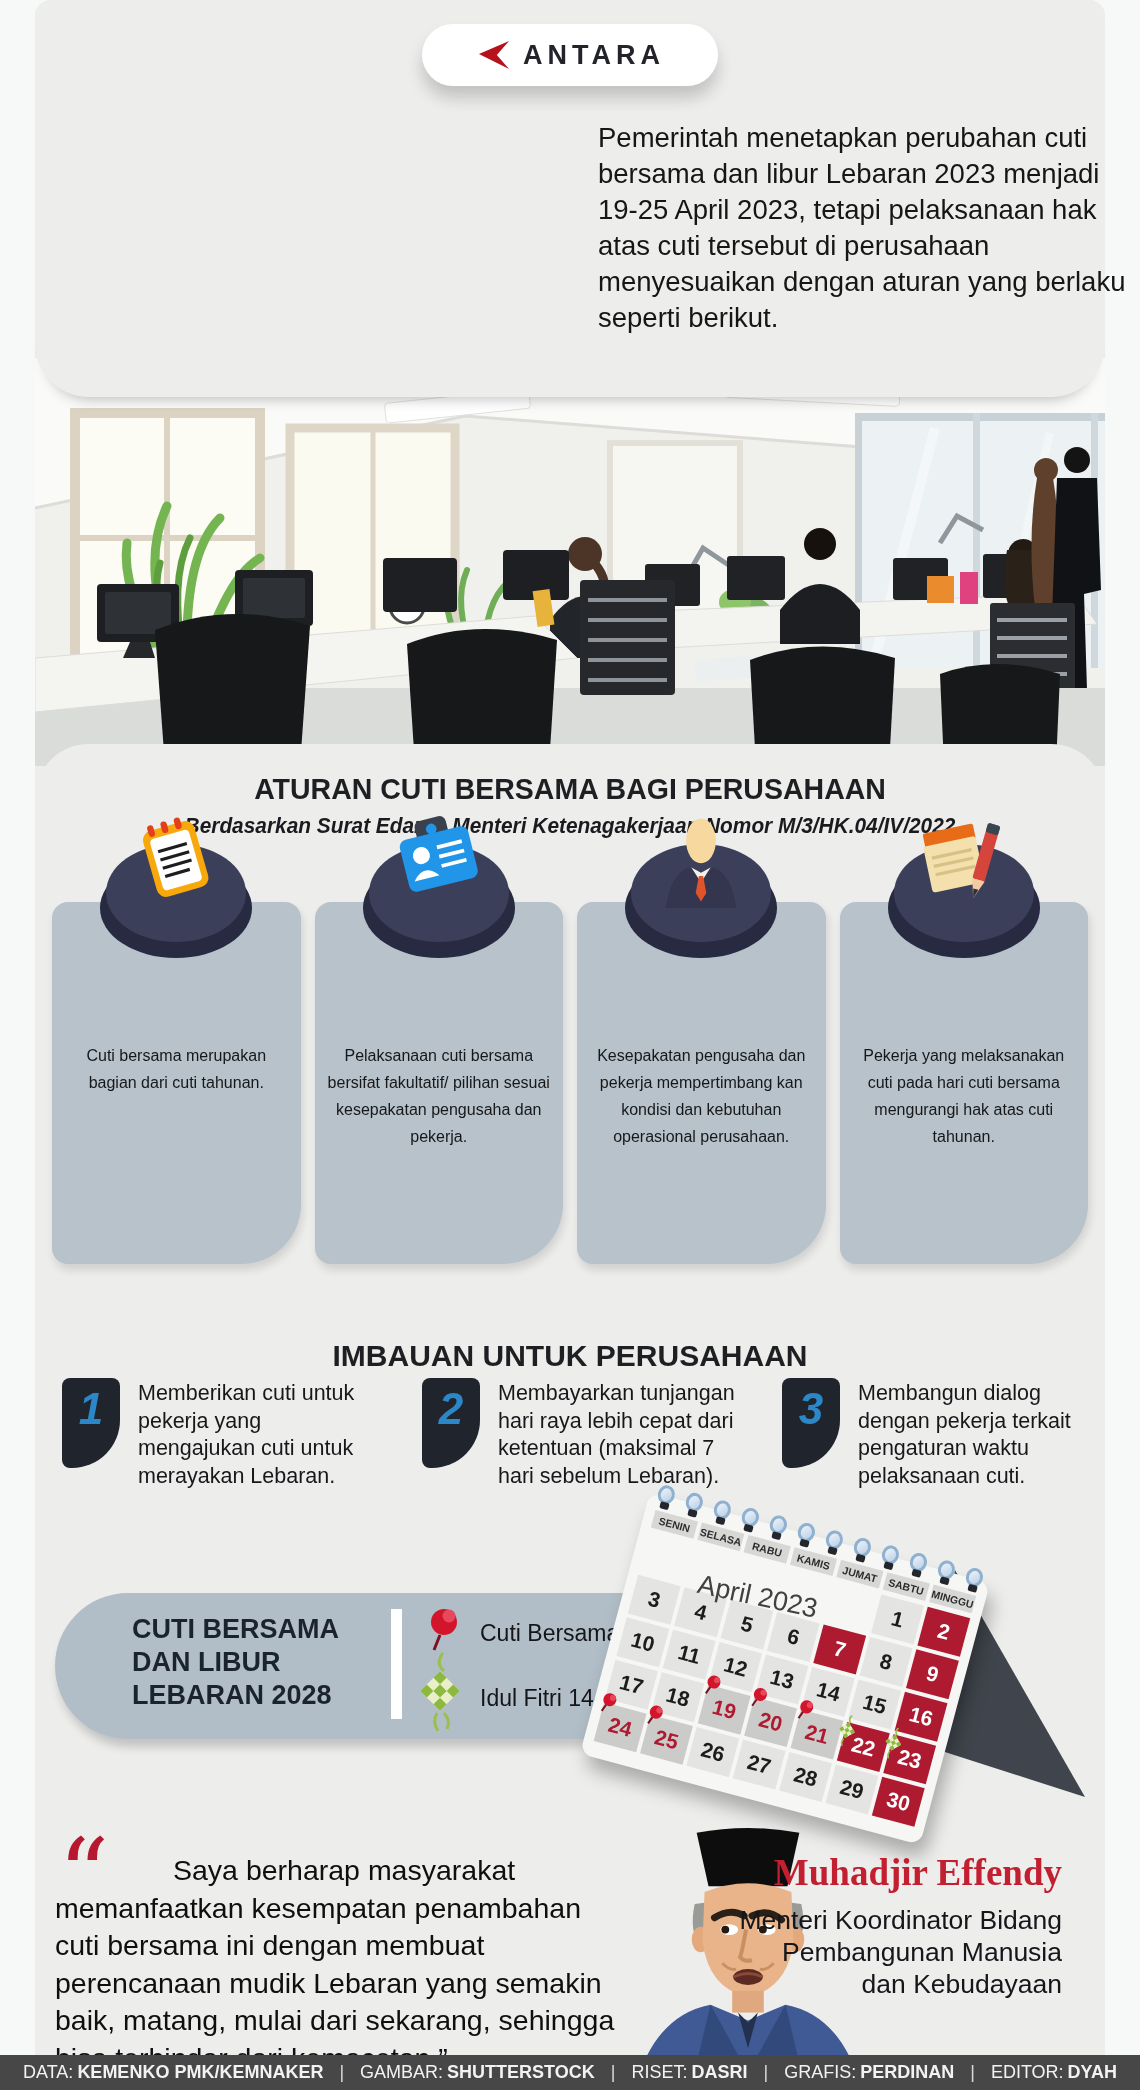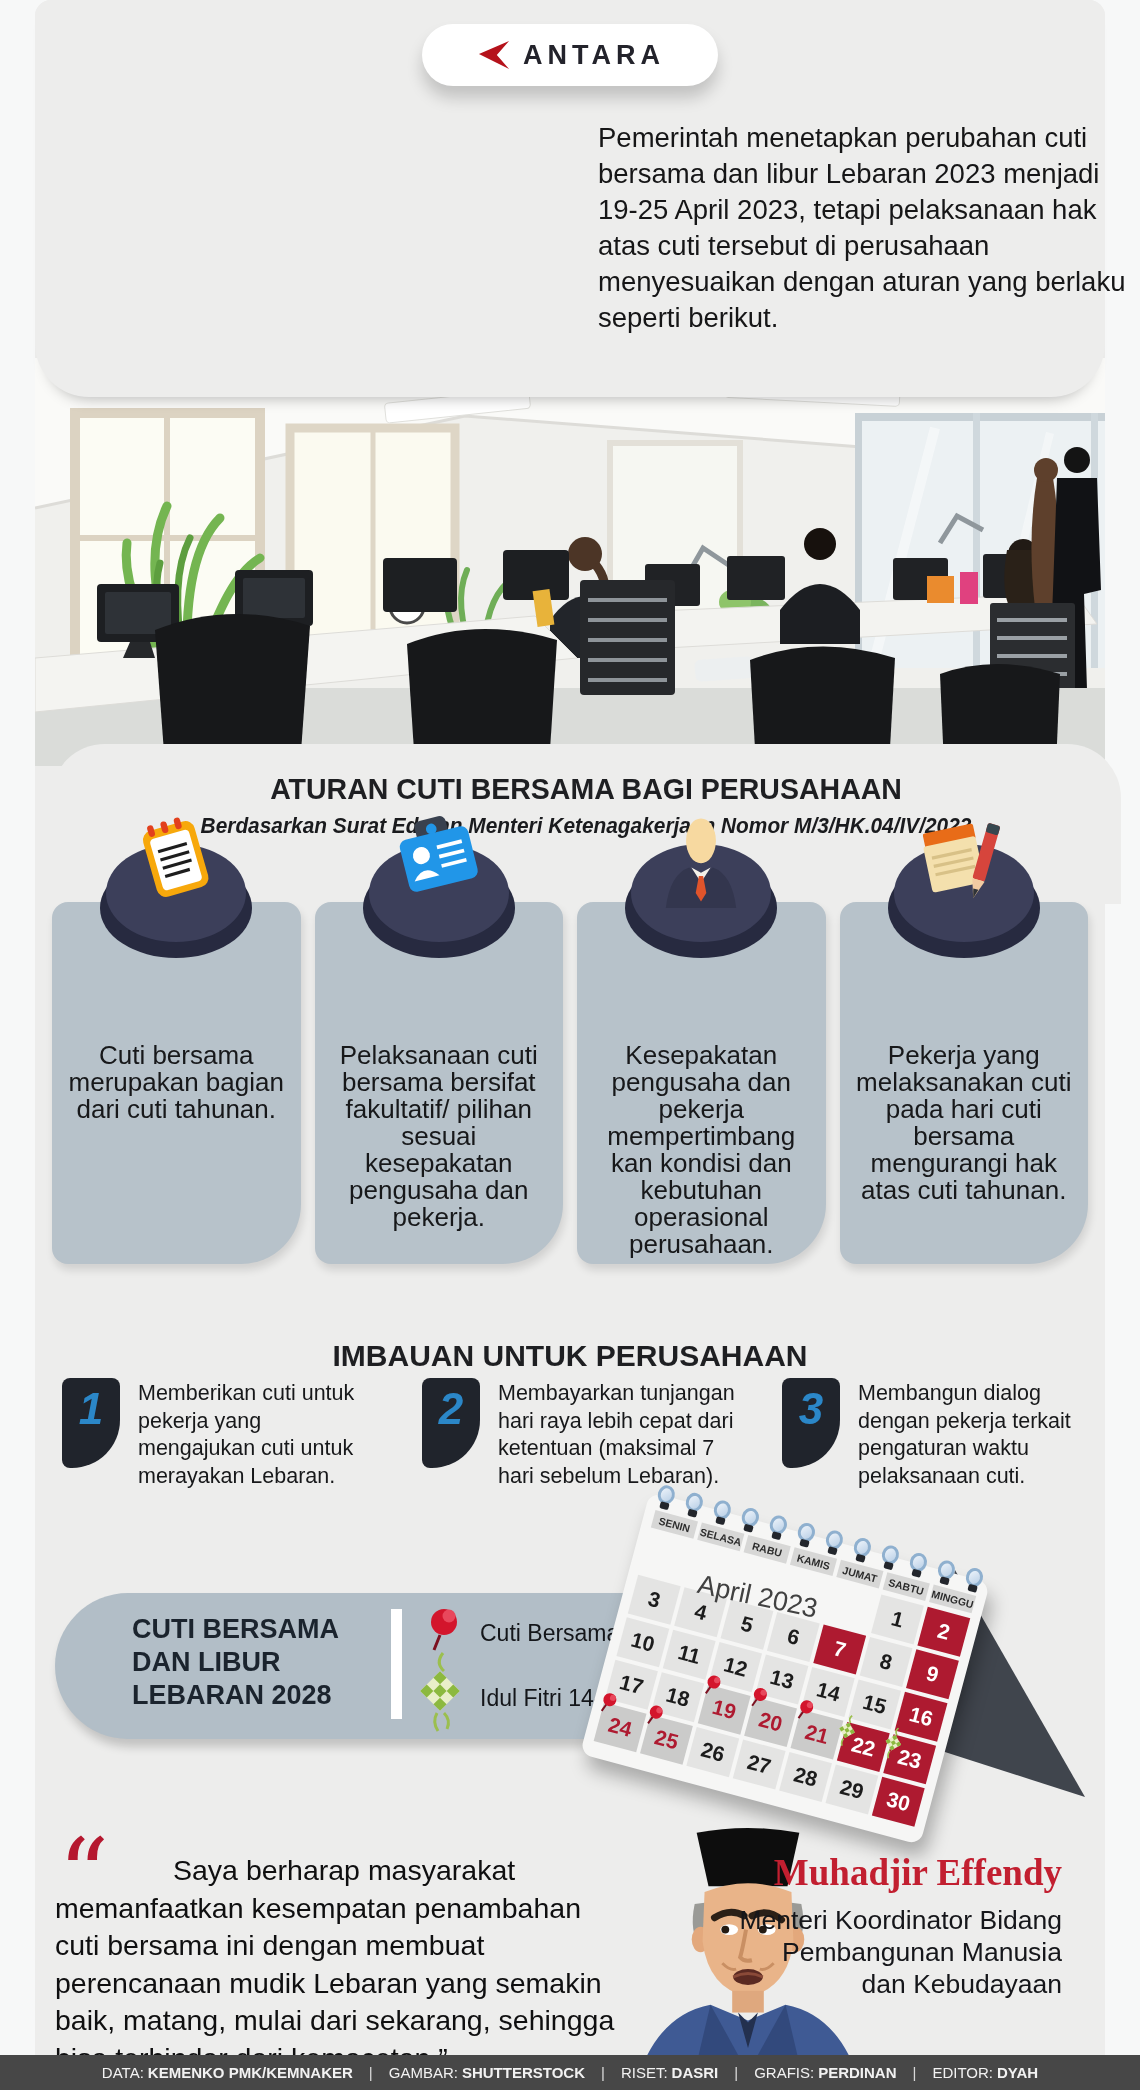--- a/index.html
+++ b/index.html
@@ -17,31 +17,31 @@
   .main-title span { display:inline-block; transform:scaleX(.9); transform-origin:right center; letter-spacing:-1px; font-weight:800; }
   .t-blue { font-size:51px; color:#1e74b0; }
   .t-dark { font-size:45px; color:#222226; }
 
   .intro-text { position:absolute; left:563px; top:120px; width:548px; font-size:27.5px; line-height:36px; color:#161617; }
 
   
   .photo { position:absolute; left:35px; top:358px; width:1070px; height:408px; z-index:2; }
 
   
-  .rules-head { position:absolute; left:51px; top:744px; width:1070px; height:160px; background:#ededec; border-radius:54px 54px 0 0; z-index:3; text-align:center; }
+  .rules-head { position:absolute; left:35px; top:744px; width:1070px; height:160px; background:#ededec; border-radius:54px 54px 0 0; z-index:3; text-align:center; }
   .rules-title { margin-top:28px; font-size:30px; font-weight:800; color:#1e1f22; transform:scaleX(.95); }
   .rules-subtitle { margin-top:8px; font-size:21.5px; font-weight:700; font-style:italic; color:#1a1b1e; transform:scaleX(.97); }
 
   .cards { position:absolute; left:52px; top:902px; width:1036px; height:362px; display:flex; gap:14px; z-index:4; }
   .card { position:relative; flex:1; background:#b7c2ca; border-radius:16px 16px 60px 16px; box-shadow:2px 6px 8px rgba(0,0,0,.12); }
   .disk { position:absolute; left:50%; top:-62px; transform:translateX(-50%); width:152px; height:120px; }
   .disk .d-b { position:absolute; left:0; top:18px; width:152px; height:100px; border-radius:50%; background:#272a40; }
   .disk .d-t { position:absolute; left:6px; top:4px; width:140px; height:98px; border-radius:50%; background:#3c3f5a; }
   .disk svg { position:absolute; left:50%; top:-28px; transform:translateX(-50%); width:96px; height:96px; }
-  .card-text { margin-top:140px; padding:0 13px; text-align:center; font-size:26px; line-height:27px; color:#17181a; }
+  .card-text { margin-top:140px; padding:0 13px; text-align:center; font-size:16px; line-height:27px; color:#17181a; }
 
   
   .imbauan-title { position:absolute; left:35px; top:1317px; width:1070px; text-align:center; font-size:30px; font-weight:800; color:#1e1f22; z-index:4;margin-top:22px; }
   .imbauan-items { position:absolute; left:62px; top:1378px; width:1046px; display:flex; gap:38px; z-index:4; }
   .imb-item { display:flex; gap:18px; width:322px; }
   .badge { flex:0 0 58px; height:90px; background:#20242c; border-radius:8px 8px 48px 8px; color:#2b87c8; font-size:44px; font-weight:700; font-style:italic; text-align:center; padding-top:6px; }
   .imb-text { font-size:21.5px; line-height:27.5px; color:#17181a; padding-top:2px; }
 
   
   .legend-pill { position:absolute; left:55px; top:1593px; width:905px; height:146px; background:#b2bec7; border-radius:80px; box-shadow:3px 8px 10px rgba(0,0,0,.18); z-index:3; }
@@ -73,21 +73,21 @@
   .cal-cell .ket { position:absolute; top:-8px; left:-10px; width:24px; height:34px; }
 
   
   .quote-mark { position:absolute; left:58px; top:1816px; font-family:"DejaVu Serif", serif; font-size:100px; color:#b5182f; z-index:4; }
   .quote-text { position:absolute; left:55px; top:1852px; width:578px; font-size:28.5px; line-height:37.5px; color:#0f0f10; text-indent:118px; z-index:4; }
   .portrait { position:absolute; left:588px; top:1823px; width:320px; height:232px; z-index:4; }
   .person-name { position:absolute; left:730px; top:1851px; width:332px; text-align:right; font-size:37px; font-weight:800; color:#c21f30; z-index:5;font-family:Liberation Serif, serif; }
   .person-title { position:absolute; left:732px; top:1904px; width:330px; text-align:right; font-size:26.5px; line-height:32px; color:#15161a; z-index:5; }
 
   
-  .footer { position:absolute; left:0; bottom:0; width:1140px; height:35px; background:#474747; display:flex; align-items:center; justify-content:center; color:#f2f2f2; font-size:15px; z-index:6; }
+  .footer { position:absolute; left:0; bottom:0; width:1140px; height:35px; background:#474747; display:flex; align-items:center; justify-content:center; color:#f2f2f2; font-size:18px; z-index:6; }
   .footer .sep { margin:0 16px; opacity:.85; }
   .footer b { font-weight:700; margin-left:4px; }
 </style>
 </head>
 <body>
 
 <div class="page">
   <div class="panel"></div>
 
   <svg class="photo" viewBox="0 0 1070 408" preserveAspectRatio="none">

